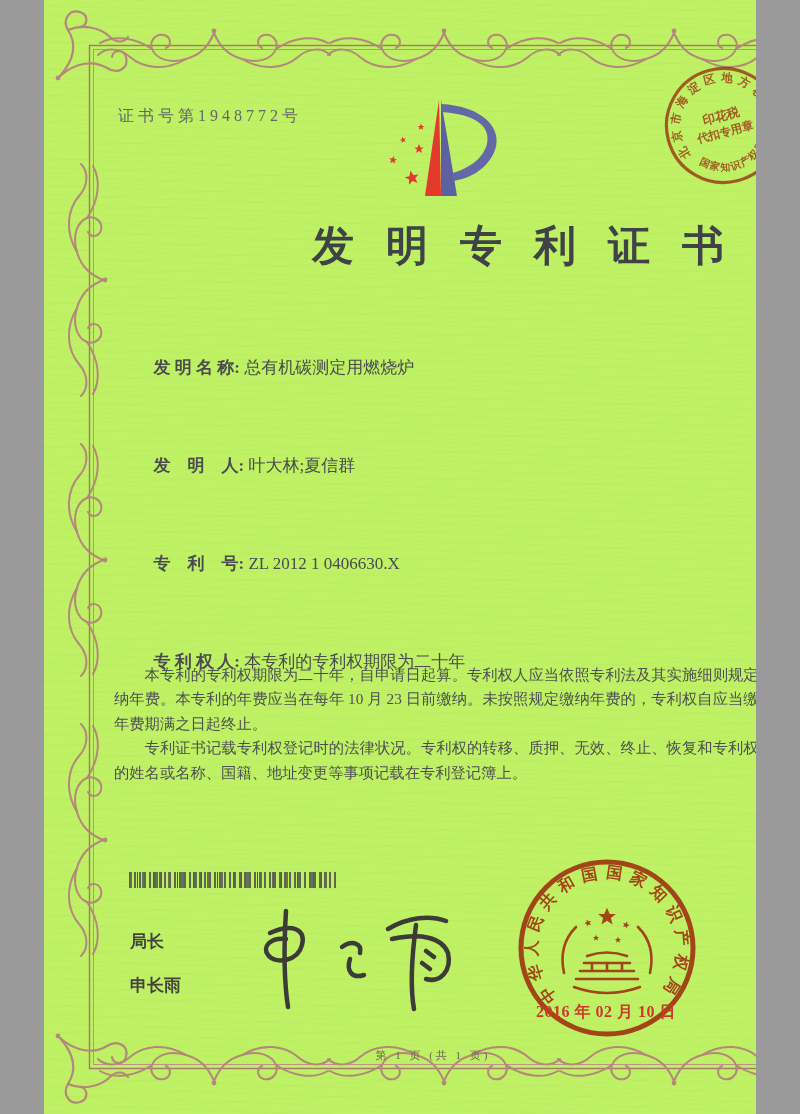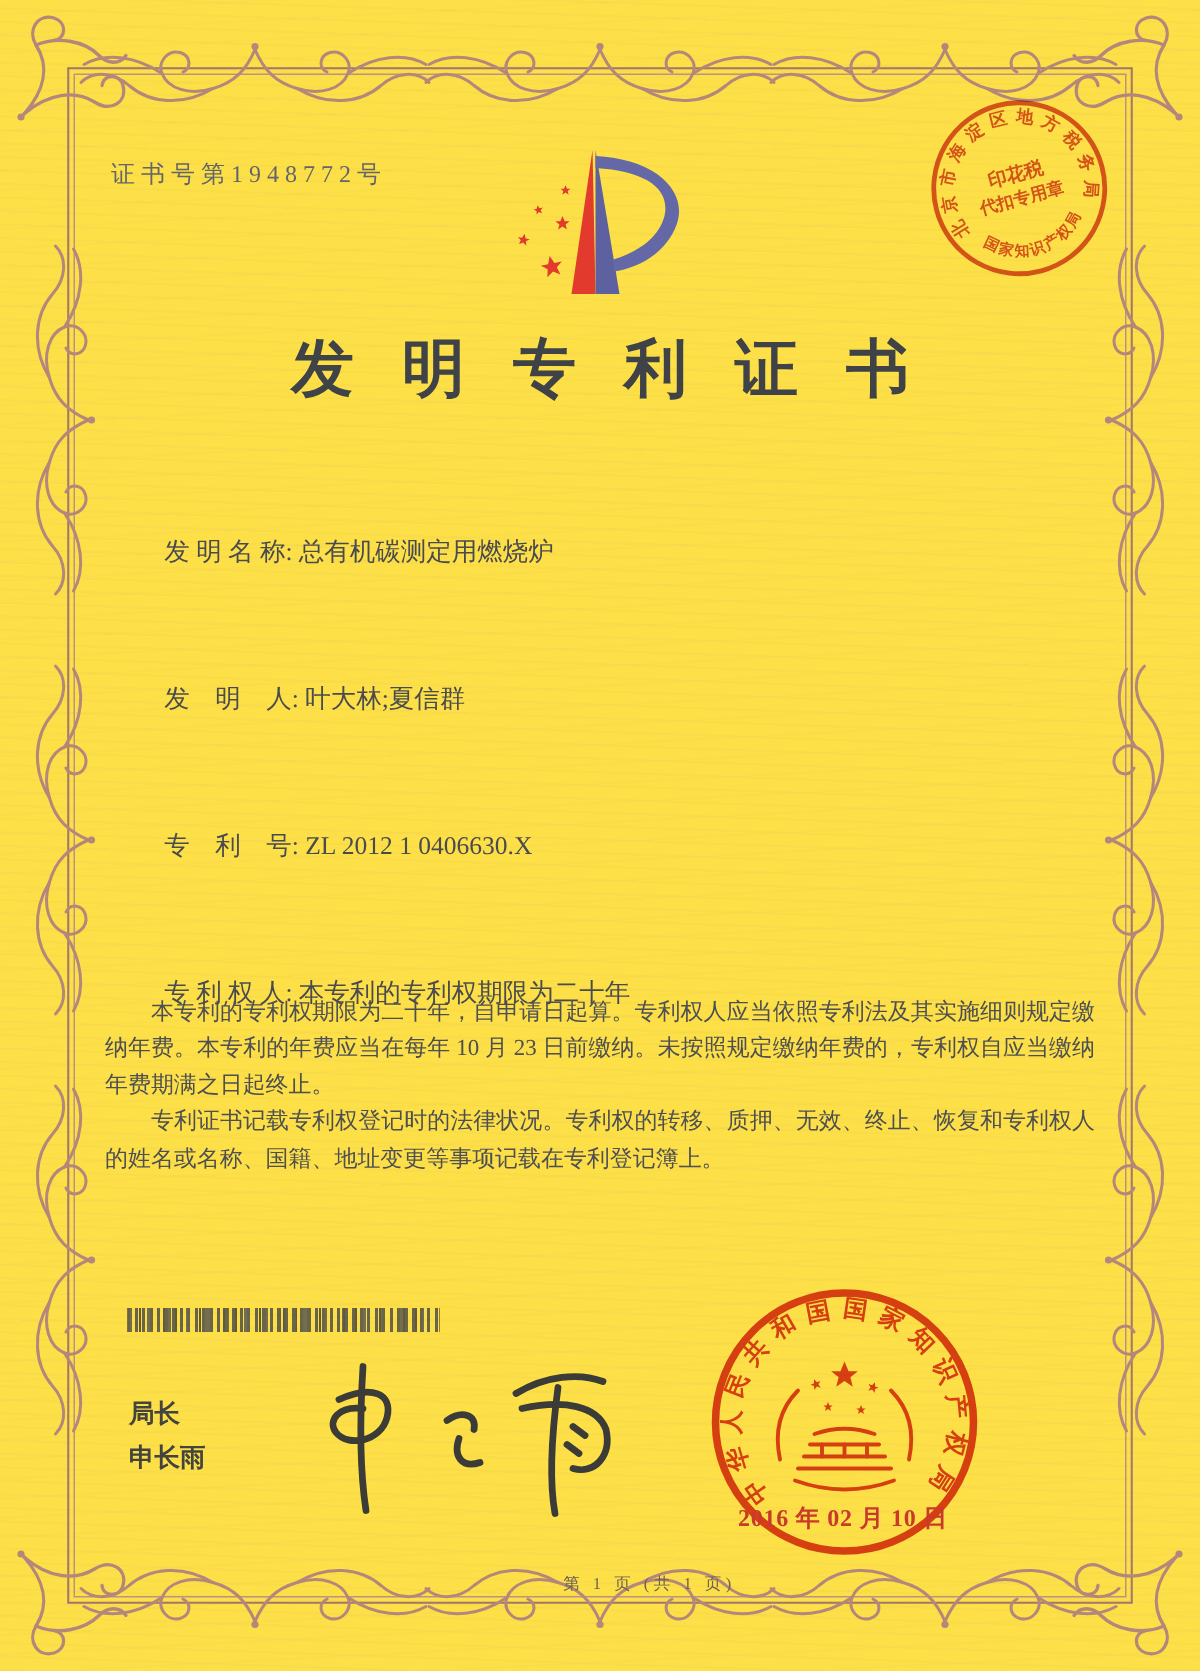--- a/index.html
+++ b/index.html
@@ -1,42 +1,42 @@
 <!DOCTYPE html>
 <html lang="zh"><head>
 <meta charset="utf-8">
 <style>
   html,body{margin:0;padding:0;background:#9a9a9a;}
-  .page{position:relative;width:800px;height:1114px;margin:0 auto;background:#fde047;
+  .page{position:relative;width:712px;height:1114px;margin:0 auto;background:#bef264;
         overflow:hidden;font-family:"Liberation Serif","DejaVu Serif",serif;}
   
   .page::before{content:"";position:absolute;inset:0;pointer-events:none;
     background:
       repeating-linear-gradient(2deg,  rgba(196,146,110,0.055) 0 1.5px, rgba(255,255,255,0) 1.5px 9px),
       repeating-linear-gradient(-3deg, rgba(196,146,110,0.040) 0 1.5px, rgba(255,255,255,0) 1.5px 13px);}
   .deco{position:absolute;left:0;top:0;}
   .cert-no{position:absolute;left:74px;top:106px;font-size:16px;letter-spacing:4px;color:#63656a;}
   .logo{position:absolute;left:333px;top:94px;}
   .tax-stamp{position:absolute;left:612px;top:58px;opacity:.85;mix-blend-mode:multiply;}
-  .title{position:absolute;left:0;top:218px;width:100%;margin:0;text-align:center;
+  .title{position:absolute;left:0;top:218px;width:100%;margin:0;text-align:right;
          font-size:42px;font-weight:700;color:#3f4246;letter-spacing:32px;text-indent:32px;}
   .fields{position:absolute;left:84px;top:336px;font-size:17px;color:#494b4f;}
   .field-row{margin-bottom:35px;white-space:pre;}
-  .field-label{font-weight:400;}
+  .field-label{font-weight:700;}
   .body-text{position:absolute;left:70px;top:663px;width:660px;font-size:15.3px;line-height:1.6;
              color:#4d4f52;text-align:justify;}
   .body-text p{margin:0;text-indent:2em;}
   .barcode{position:absolute;left:85px;top:872px;width:208px;height:16px;opacity:.8;
     background:
       repeating-linear-gradient(90deg,#474747 0 2px, transparent 2px 5px),
       repeating-linear-gradient(90deg,#3a3a3a 0 1px, transparent 1px 8px),
       repeating-linear-gradient(90deg,#525252 0 3px, transparent 3px 13px);}
   .issuer{position:absolute;left:86px;top:934px;font-family:"Liberation Sans","DejaVu Sans",sans-serif;
           font-weight:700;font-size:17px;color:#44443f;line-height:1;}
-  .issuer-title{margin-bottom:12px;}
+  .issuer-title{margin-bottom:26px;font-family:Liberation Mono, monospace;}
   .signature{position:absolute;left:198px;top:903px;}
   .seal{position:absolute;left:468px;top:853px;mix-blend-mode:multiply;opacity:.92;}
   .seal-date{position:absolute;left:492px;top:1002px;font-size:16px;font-weight:700;
              color:#c93a2c;letter-spacing:.5px;z-index:5;}
   .footer{position:absolute;left:0;top:1048px;width:100%;text-align:center;font-size:11px;
           color:#6e6154;letter-spacing:3px;margin-left:33px;}
   .seal-arc-text{font-size:16px;font-weight:bold;letter-spacing:7.3px;fill:#d5392b;}
   .stamp-arc-top{font-size:11.5px;letter-spacing:5px;fill:#cf4437;font-weight:600;}
   .stamp-arc-bottom{font-size:10px;letter-spacing:1.2px;fill:#cf4437;font-weight:600;}
   .stamp-center{fill:#cf4437;font-weight:700;text-anchor:middle;}

